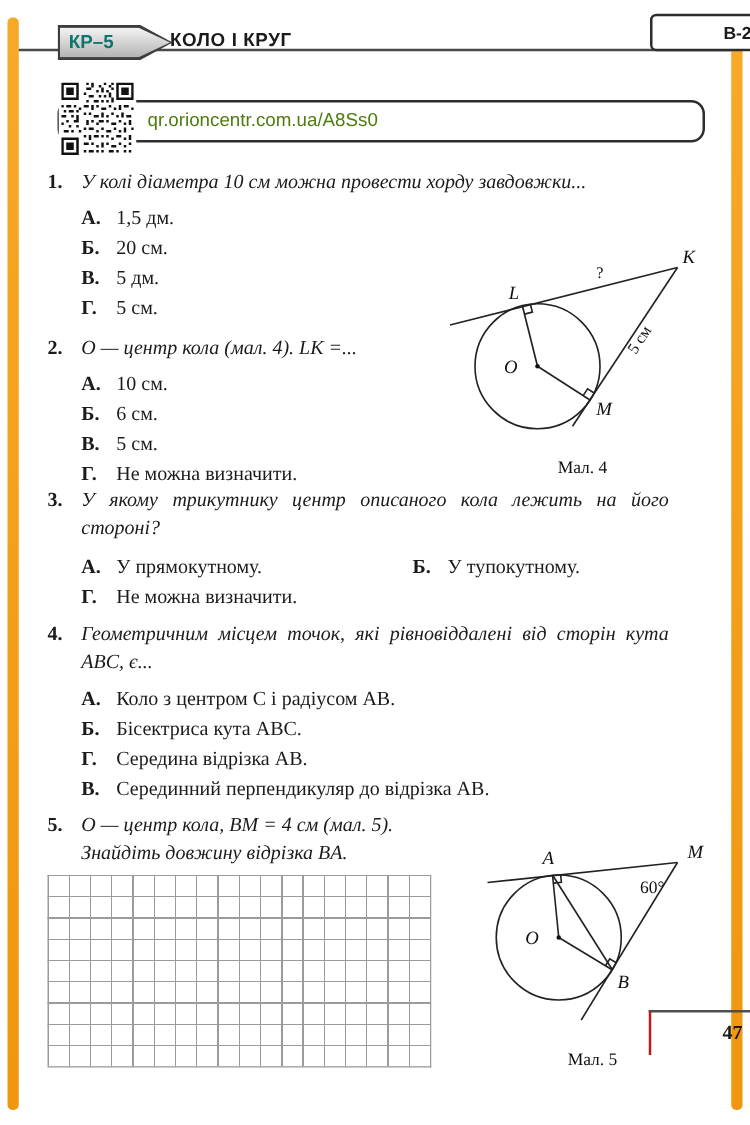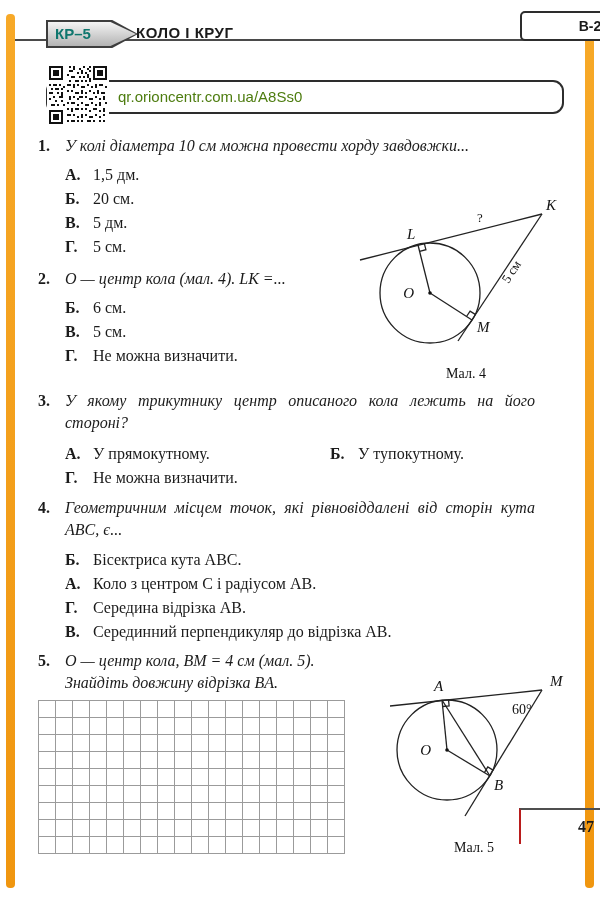--- a/index.html
+++ b/index.html
@@ -88,20 +88,21 @@
       <div class="opt"><span class="olet">Б.</span><span class="otext">20 см.</span></div>
       <div class="opt"><span class="olet">В.</span><span class="otext">5 дм.</span></div>
       <div class="opt"><span class="olet">Г.</span><span class="otext">5 см.</span></div>
     </div>
   </div>
 
   <div class="q" style="top:268px;width:300px;">
     <span class="qnum">2.</span>
     <div class="qtext" style="text-align:left;">О — центр кола (мал. 4). LK =...</div>
     <div class="opts">
+      <div class="opt"><span class="olet">А.</span><span class="otext">10 см.</span></div>
       <div class="opt"><span class="olet">Б.</span><span class="otext">6 см.</span></div>
       <div class="opt"><span class="olet">В.</span><span class="otext">5 см.</span></div>
       <div class="opt"><span class="olet">Г.</span><span class="otext">Не можна визначити.</span></div>
     </div>
   </div>
 
   <svg class="fig" style="left:352px;top:196px;width:228px;height:190px;" viewBox="0 0 228 190">
     <line x1="8" y1="64" x2="190" y2="18"></line>
     <line x1="190" y1="18" x2="106" y2="145"></line>
     <circle class="shape" cx="78" cy="97" r="50"></circle>
@@ -126,22 +127,22 @@
       <div class="opt"><span class="olet">А.</span><span class="otext">У прямокутному.</span></div>
       <div class="opt"><span class="olet">Б.</span><span class="otext">У тупокутному.</span></div>
       <div class="opt"><span class="olet">Г.</span><span class="otext">Не можна визначити.</span></div>
     </div>
   </div>
 
   <div class="q" style="top:497px;width:470px;">
     <span class="qnum">4.</span>
     <div class="qtext">Геометричним місцем точок, які рівновіддалені від сторін кута ABC, є...</div>
     <div class="opts" style="margin-top:7px;">
+      <div class="opt"><span class="olet">А.</span><span class="otext">Коло з центром C і радіусом AB.</span></div>
       <div class="opt"><span class="olet">Б.</span><span class="otext">Бісектриса кута ABC.</span></div>
-      <div class="opt"><span class="olet">А.</span><span class="otext">Коло з центром C і радіусом AB.</span></div>
       <div class="opt"><span class="olet">Г.</span><span class="otext">Середина відрізка AB.</span></div>
       <div class="opt"><span class="olet">В.</span><span class="otext">Серединний перпендикуляр до відрізка AB.</span></div>
     </div>
   </div>
 
   <div class="q" style="top:650px;width:295px;">
     <span class="qnum">5.</span>
     <div class="qtext" style="text-align:left;">О — центр кола, BM = 4 см (мал. 5). Знайдіть довжину відрізка BA.</div>
   </div>
 

